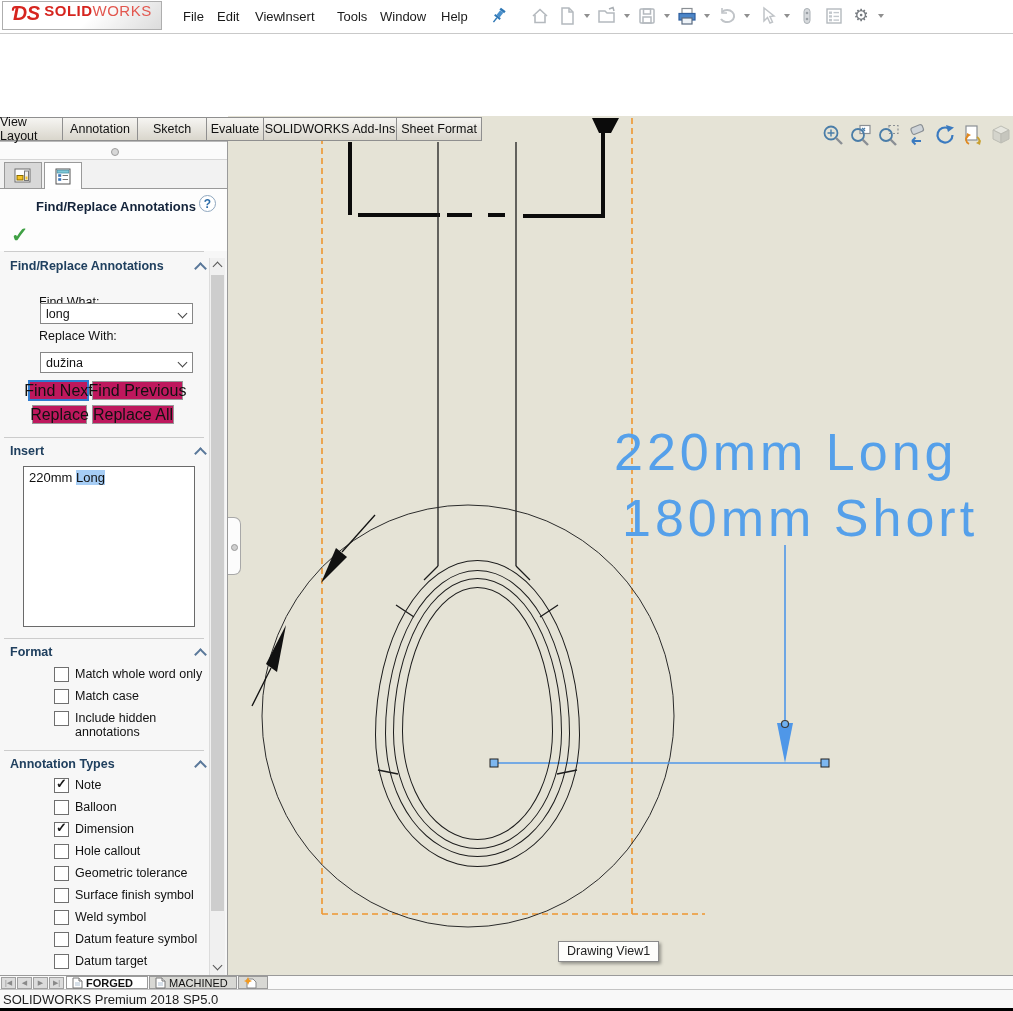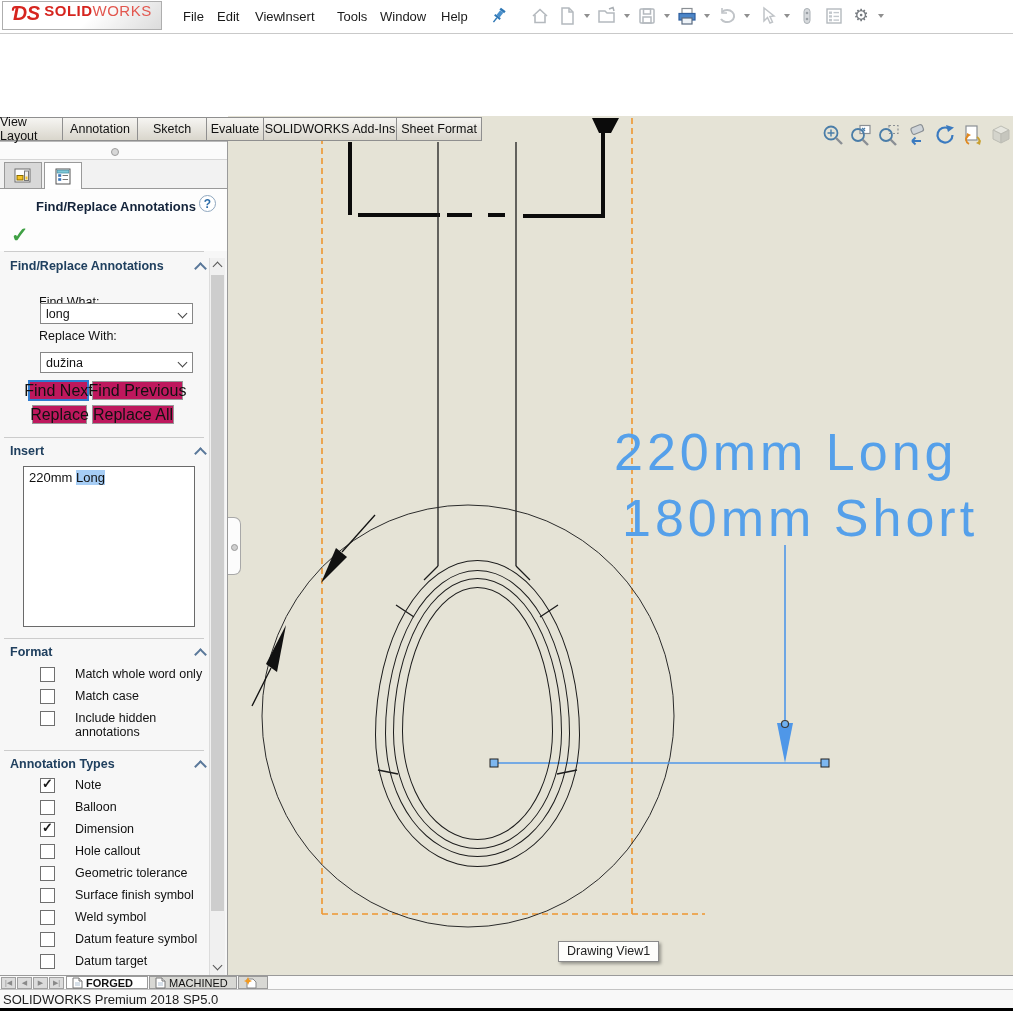--- a/index.html
+++ b/index.html
@@ -54,21 +54,21 @@
   .flabel{position:absolute;left:39px;font-size:12.5px;color:#111}
   .combo{position:absolute;left:40px;width:153px;height:21px;background:#fff;border:1px solid #878787;box-sizing:border-box;
          font-size:12.5px;display:flex;align-items:center;padding-left:5px}
   .cchev{position:absolute;right:6px;top:6px;width:6px;height:6px;border-right:1.6px solid #444;border-bottom:1.6px solid #444;transform:rotate(45deg)}
   .pbtn{position:absolute;height:19px;background:#be185d;border:1px solid #989898;font-size:16px;display:flex;align-items:center;
         justify-content:center;color:#111;box-sizing:border-box;white-space:nowrap}
   .pbtn.default{border:2px solid #2f7cd0;height:21px}
   .prevbox{position:absolute;left:23px;width:172px;background:#fff;border:1px solid #6a6a6a;box-sizing:border-box;
            font-size:13px;padding:3px 5px;color:#111}
   .hl{background:#a6cdf5}
-  .cbrow{position:absolute;left:40px;display:flex;gap:20px;align-items:flex-start}
+  .cbrow{position:absolute;left:54px;display:flex;gap:6px;align-items:flex-start}
   .cbox{width:13px;height:13px;background:#fff;border:1px solid #6f6f6f;box-sizing:content-box;position:relative;flex:none}
   .cbmark{position:absolute;left:1px;top:-2px;font-size:13px;font-weight:bold;color:#1a1a1a;line-height:14px}
   .cblabel{font-size:12.5px;color:#111;line-height:14px;padding-top:0px}
   .pscroll{position:absolute;left:209px;top:117px;width:16px;height:717px;background:#f0f0f0;border-left:1px solid #dcdcdc;box-sizing:border-box}
   .pthumb{position:absolute;left:1px;top:17px;width:13px;height:636px;background:#cdcdcd}
   .schev{position:absolute;left:4px;width:6px;height:6px;border-left:1.8px solid #555;border-top:1.8px solid #555}
   
   .sheetbar{position:absolute;left:0;top:975px;width:1013px;height:14px;background:#fafafa;border-top:1px solid #9a9a9a;box-sizing:border-box}
   .navbtn{position:absolute;top:1px;width:15px;height:12px;background:#dcdcdc;border:1px solid #a0a0a0;box-sizing:border-box;
           font-size:7px;color:#8a8a8a;display:flex;align-items:center;justify-content:center}

